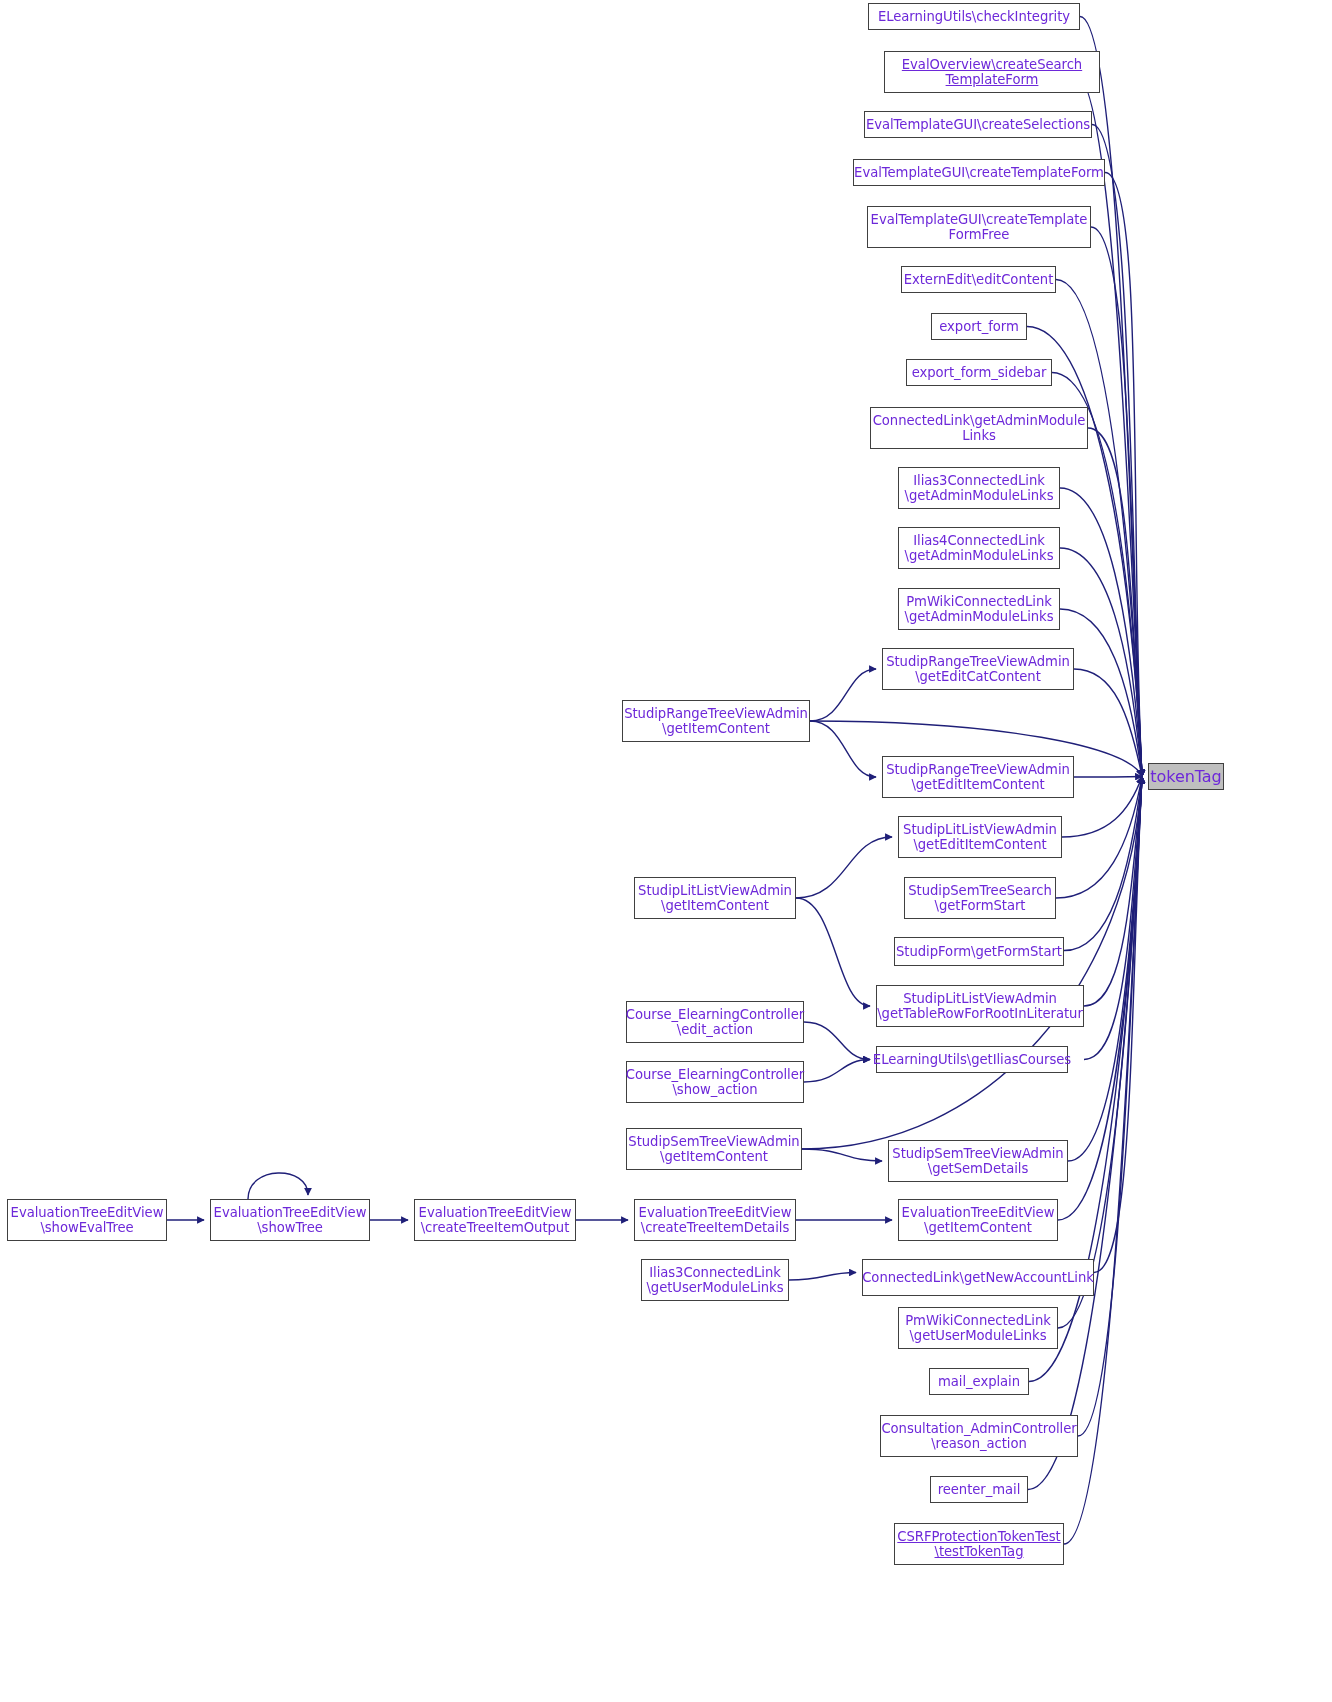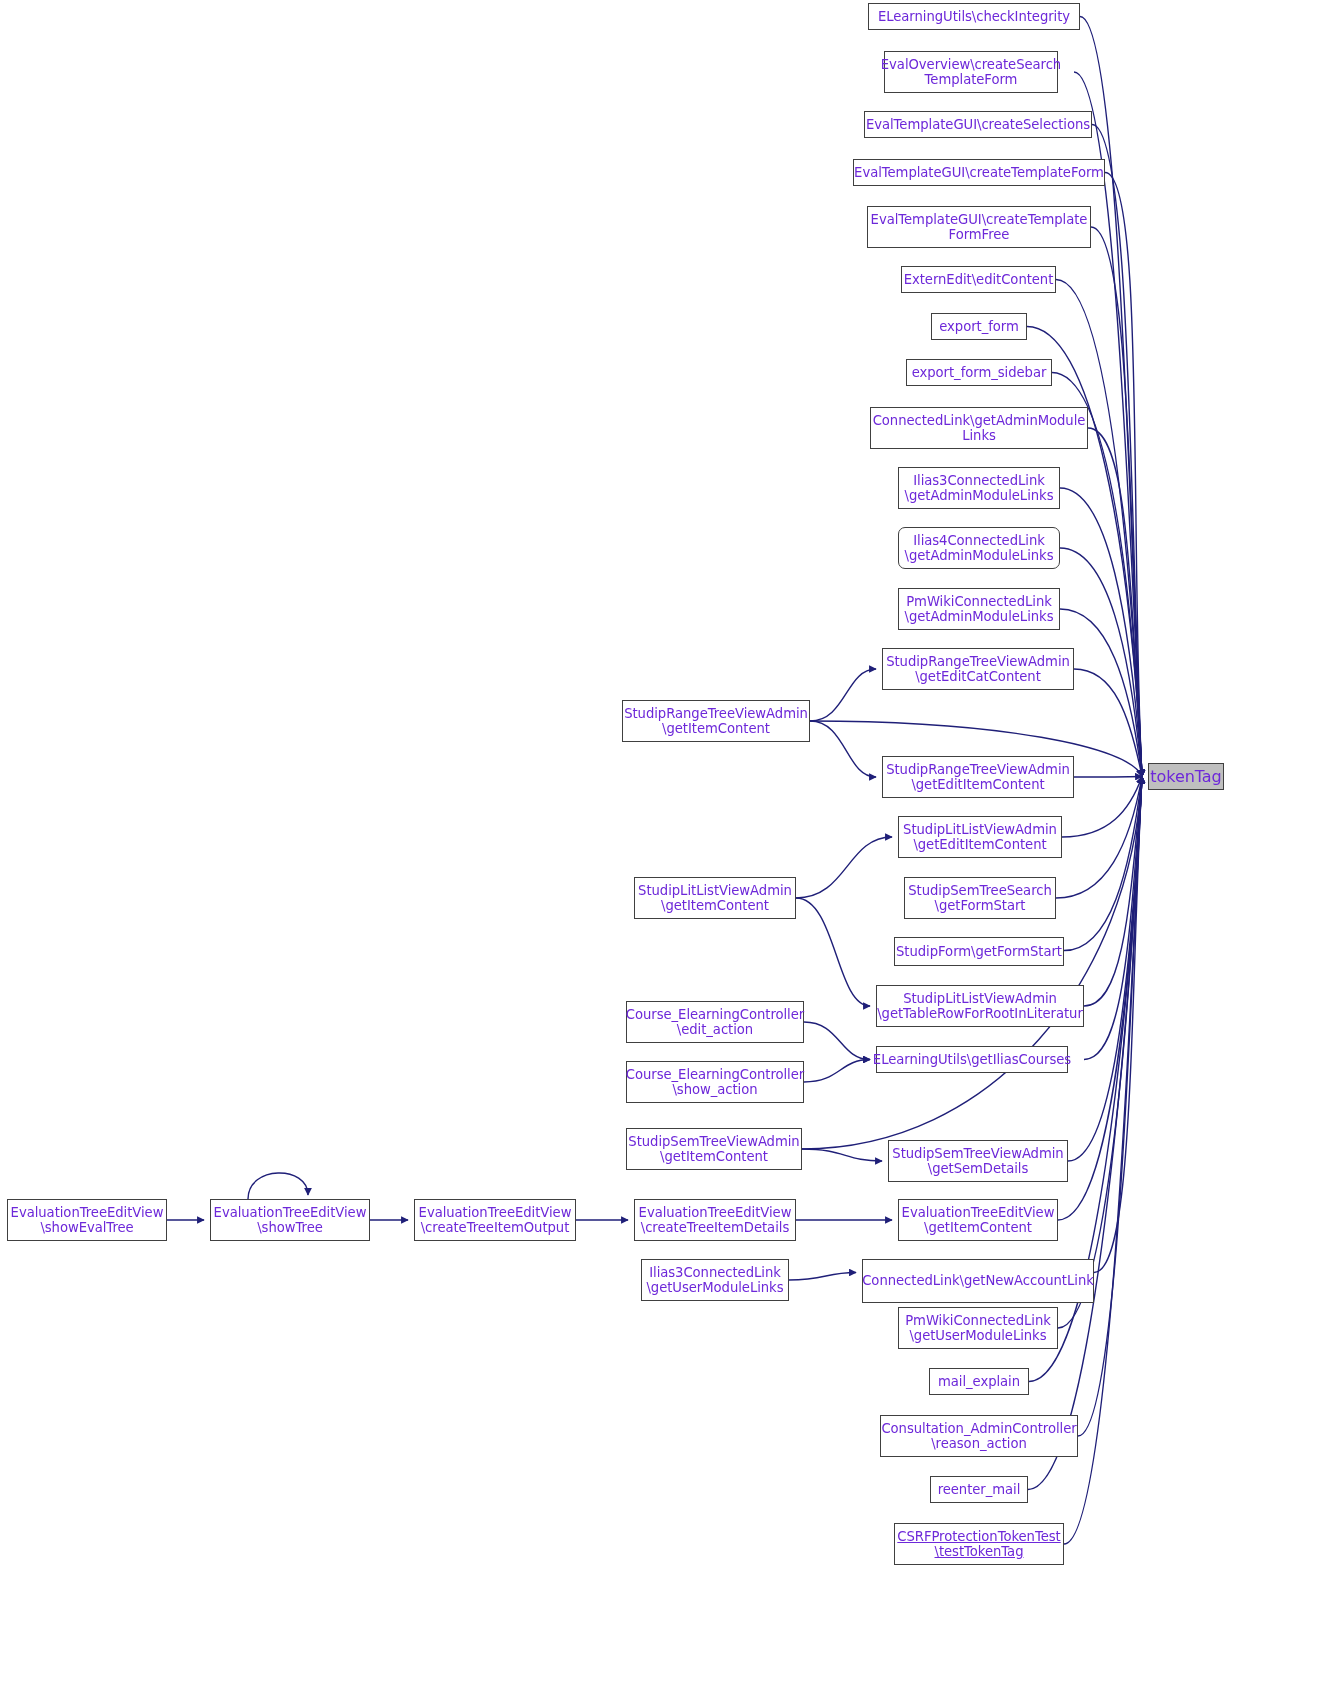--- a/index.html
+++ b/index.html
@@ -95,34 +95,34 @@
         <path d="M 1094 1272.5 C 1134 1272.5, 1130 1006.5, 1142 776.5" fill="none" stroke="#1f1f78" stroke-width="1.4" marker-end="url(#arrow)"></path>
         <path d="M 1058 1328 C 1107.5 1328, 1130 1006.5, 1142 776.5" fill="none" stroke="#1f1f78" stroke-width="1.4" marker-end="url(#arrow)"></path>
         <path d="M 1029 1381.5 C 1094.45 1381.5, 1130 1006.5, 1142 776.5" fill="none" stroke="#1f1f78" stroke-width="1.4" marker-end="url(#arrow)"></path>
         <path d="M 1078 1436 C 1118 1436, 1130 1006.5, 1142 776.5" fill="none" stroke="#1f1f78" stroke-width="1.4" marker-end="url(#arrow)"></path>
         <path d="M 1028 1489.5 C 1094 1489.5, 1130 1006.5, 1142 776.5" fill="none" stroke="#1f1f78" stroke-width="1.4" marker-end="url(#arrow)"></path>
         <path d="M 1064 1544 C 1110.2 1544, 1130 1006.5, 1142 776.5" fill="none" stroke="#1f1f78" stroke-width="1.4" marker-end="url(#arrow)"></path>
       </g>
   </svg>
   <div id="node-layer">
       <div class="node" style="left: 868px; top: 3px; width: 212px; height: 27px;">ELearningUtils\checkIntegrity</div>
-      <div class="node" style="left: 884px; top: 51px; width: 174px; height: 42px;">EvalOverview\createSearch
+      <div class="node" style="left: 884px; top: 51px; width: 216px; height: 42px; text-decoration: underline;">EvalOverview\createSearch
 TemplateForm</div>
       <div class="node" style="left: 864px; top: 111px; width: 228px; height: 27px;">EvalTemplateGUI\createSelections</div>
       <div class="node" style="left: 853px; top: 159px; width: 252px; height: 27px;">EvalTemplateGUI\createTemplateForm</div>
       <div class="node" style="left: 867px; top: 206px; width: 224px; height: 42px;">EvalTemplateGUI\createTemplate
 FormFree</div>
       <div class="node" style="left: 901px; top: 266px; width: 155px; height: 27px;">ExternEdit\editContent</div>
       <div class="node" style="left: 931px; top: 313px; width: 96px; height: 27px;">export_form</div>
       <div class="node" style="left: 906px; top: 359px; width: 146px; height: 27px;">export_form_sidebar</div>
       <div class="node" style="left: 870px; top: 407px; width: 218px; height: 42px;">ConnectedLink\getAdminModule
 Links</div>
       <div class="node" style="left: 898px; top: 467px; width: 162px; height: 42px;">Ilias3ConnectedLink
 \getAdminModuleLinks</div>
-      <div class="node" style="left: 898px; top: 527px; width: 162px; height: 42px; border-radius: 7px;">Ilias4ConnectedLink
+      <div class="node" style="left: 898px; top: 527px; width: 162px; height: 42px;">Ilias4ConnectedLink
 \getAdminModuleLinks</div>
       <div class="node" style="left: 898px; top: 588px; width: 162px; height: 42px;">PmWikiConnectedLink
 \getAdminModuleLinks</div>
       <div class="node" style="left: 882px; top: 648px; width: 192px; height: 42px;">StudipRangeTreeViewAdmin
 \getEditCatContent</div>
       <div class="node" style="left: 622px; top: 700px; width: 188px; height: 42px;">StudipRangeTreeViewAdmin
 \getItemContent</div>
       <div class="node" style="left: 882px; top: 756px; width: 192px; height: 42px;">StudipRangeTreeViewAdmin
 \getEditItemContent</div>
       <div class="node" style="left: 898px; top: 816px; width: 164px; height: 42px;">StudipLitListViewAdmin
@@ -148,21 +148,21 @@
       <div class="node" style="left: 210px; top: 1199px; width: 160px; height: 42px;">EvaluationTreeEditView
 \showTree</div>
       <div class="node" style="left: 414px; top: 1199px; width: 162px; height: 42px;">EvaluationTreeEditView
 \createTreeItemOutput</div>
       <div class="node" style="left: 634px; top: 1199px; width: 162px; height: 42px;">EvaluationTreeEditView
 \createTreeItemDetails</div>
       <div class="node" style="left: 898px; top: 1199px; width: 160px; height: 42px;">EvaluationTreeEditView
 \getItemContent</div>
       <div class="node" style="left: 641px; top: 1259px; width: 148px; height: 42px;">Ilias3ConnectedLink
 \getUserModuleLinks</div>
-      <div class="node" style="left: 862px; top: 1259px; width: 232px; height: 44px;">ConnectedLink\getNewAccountLink</div>
+      <div class="node" style="left: 862px; top: 1259px; width: 232px; height: 37px;">ConnectedLink\getNewAccountLink</div>
       <div class="node" style="left: 898px; top: 1307px; width: 160px; height: 42px;">PmWikiConnectedLink
 \getUserModuleLinks</div>
       <div class="node" style="left: 929px; top: 1368px; width: 100px; height: 27px;">mail_explain</div>
       <div class="node" style="left: 880px; top: 1415px; width: 198px; height: 42px;">Consultation_AdminController
 \reason_action</div>
       <div class="node" style="left: 930px; top: 1476px; width: 98px; height: 27px;">reenter_mail</div>
       <div class="node" style="left: 894px; top: 1523px; width: 170px; height: 42px; text-decoration: underline;">CSRFProtectionTokenTest
 \testTokenTag</div>
       <div class="node target" style="left: 1148px; top: 763px; width: 76px; height: 27px;">tokenTag</div>
     </div>

